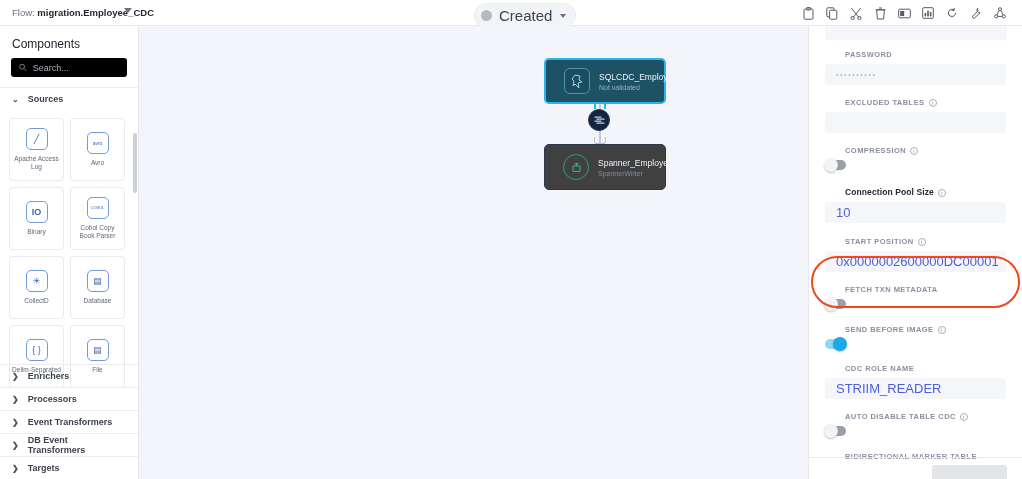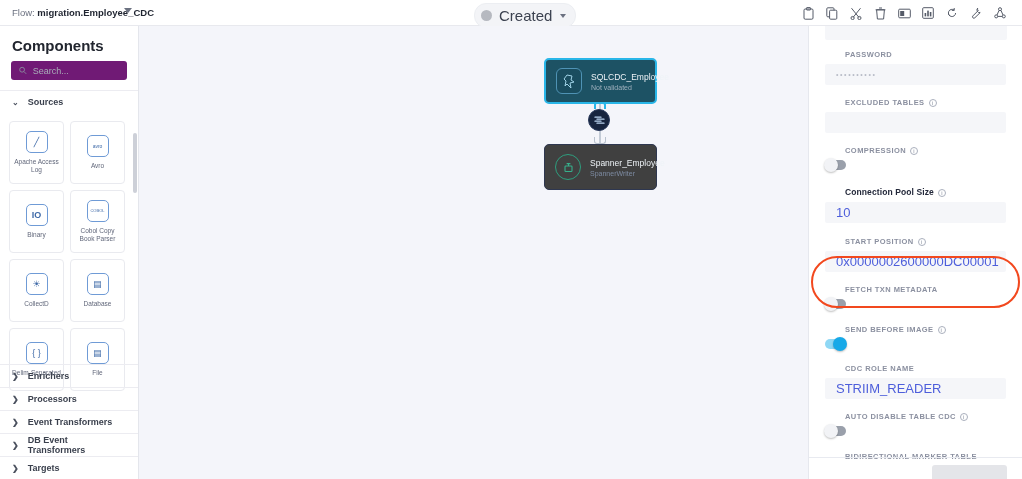--- a/index.html
+++ b/index.html
@@ -46,23 +46,23 @@
     width:24px;height:20px; display:flex;align-items:center;justify-content:center;
     cursor:pointer;
   }
   .tb-btn svg { display:block; }
 
   
   .sidebar {
     position:absolute; left:0; top:26px; width:139px; height:453px;
     background:#ffffff; border-right:1px solid #e4e6ec; overflow:hidden;
   }
-  .comp-title { font-size:15px; font-weight:bold; color:#22262f; padding:11px 12px 7px 12px; }
+  .comp-title { font-size:12px; font-weight:normal; color:#22262f; padding:11px 12px 7px 12px; }
   .search-wrap {
-    margin:0 11px 10px 11px; height:19px; background:#701a75; border-radius:3px;
+    margin:0 11px 10px 11px; height:19px; background:#000000; border-radius:3px;
     display:flex; align-items:center; gap:6px; padding:0 8px;
   }
   .search-input {
     border:none;background:transparent;outline:none;
     font-size:9px;color:#9aa0ad; font-family:"Liberation Sans",sans-serif; width:100%;
   }
   .search-input::placeholder{color:#a9aeb9;}
   .sec-row {
     height:23px; display:flex; align-items:center; gap:9px;
     padding:0 12px; border-top:1px solid #ececf1; cursor:pointer;
@@ -87,22 +87,22 @@
     position:absolute; left:133px; top:107px; width:4px; height:60px;
     background:#cdd0d8; border-radius:2px;
   }
 
   
   .canvas {
     position:absolute; left:139px; top:26px; width:669px; height:453px;
     background:#f4f5fa;
   }
   .node {
-    position:absolute; width:113px; height:46px; border-radius:5px;
-    display:flex; align-items:center; gap:9px; padding-left:10px;
+    position:absolute; width:122px; height:46px; border-radius:5px;
+    display:flex; align-items:center; gap:9px; padding-left:18px;
   }
   .node-src {
     left:405px; top:32px; background:#1d5264; border:2px solid #29b6e8;
   }
   .node-tgt {
     left:405px; top:118px; background:#404040; border:1px solid #2e3750;
   }
   .node-ico {
     width:26px;height:26px;border-radius:6px;
     display:flex;align-items:center;justify-content:center; flex:none;

